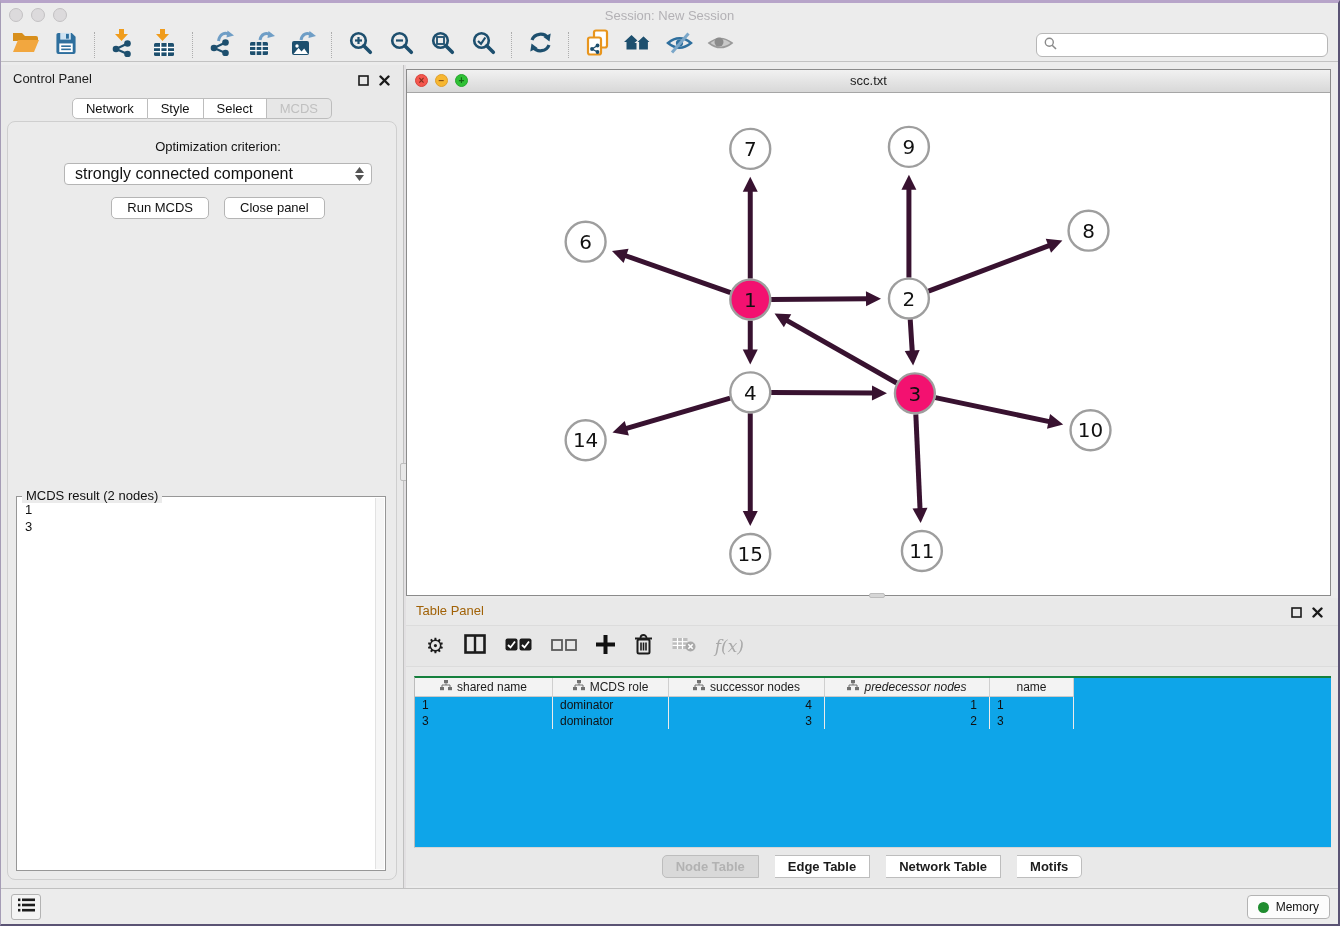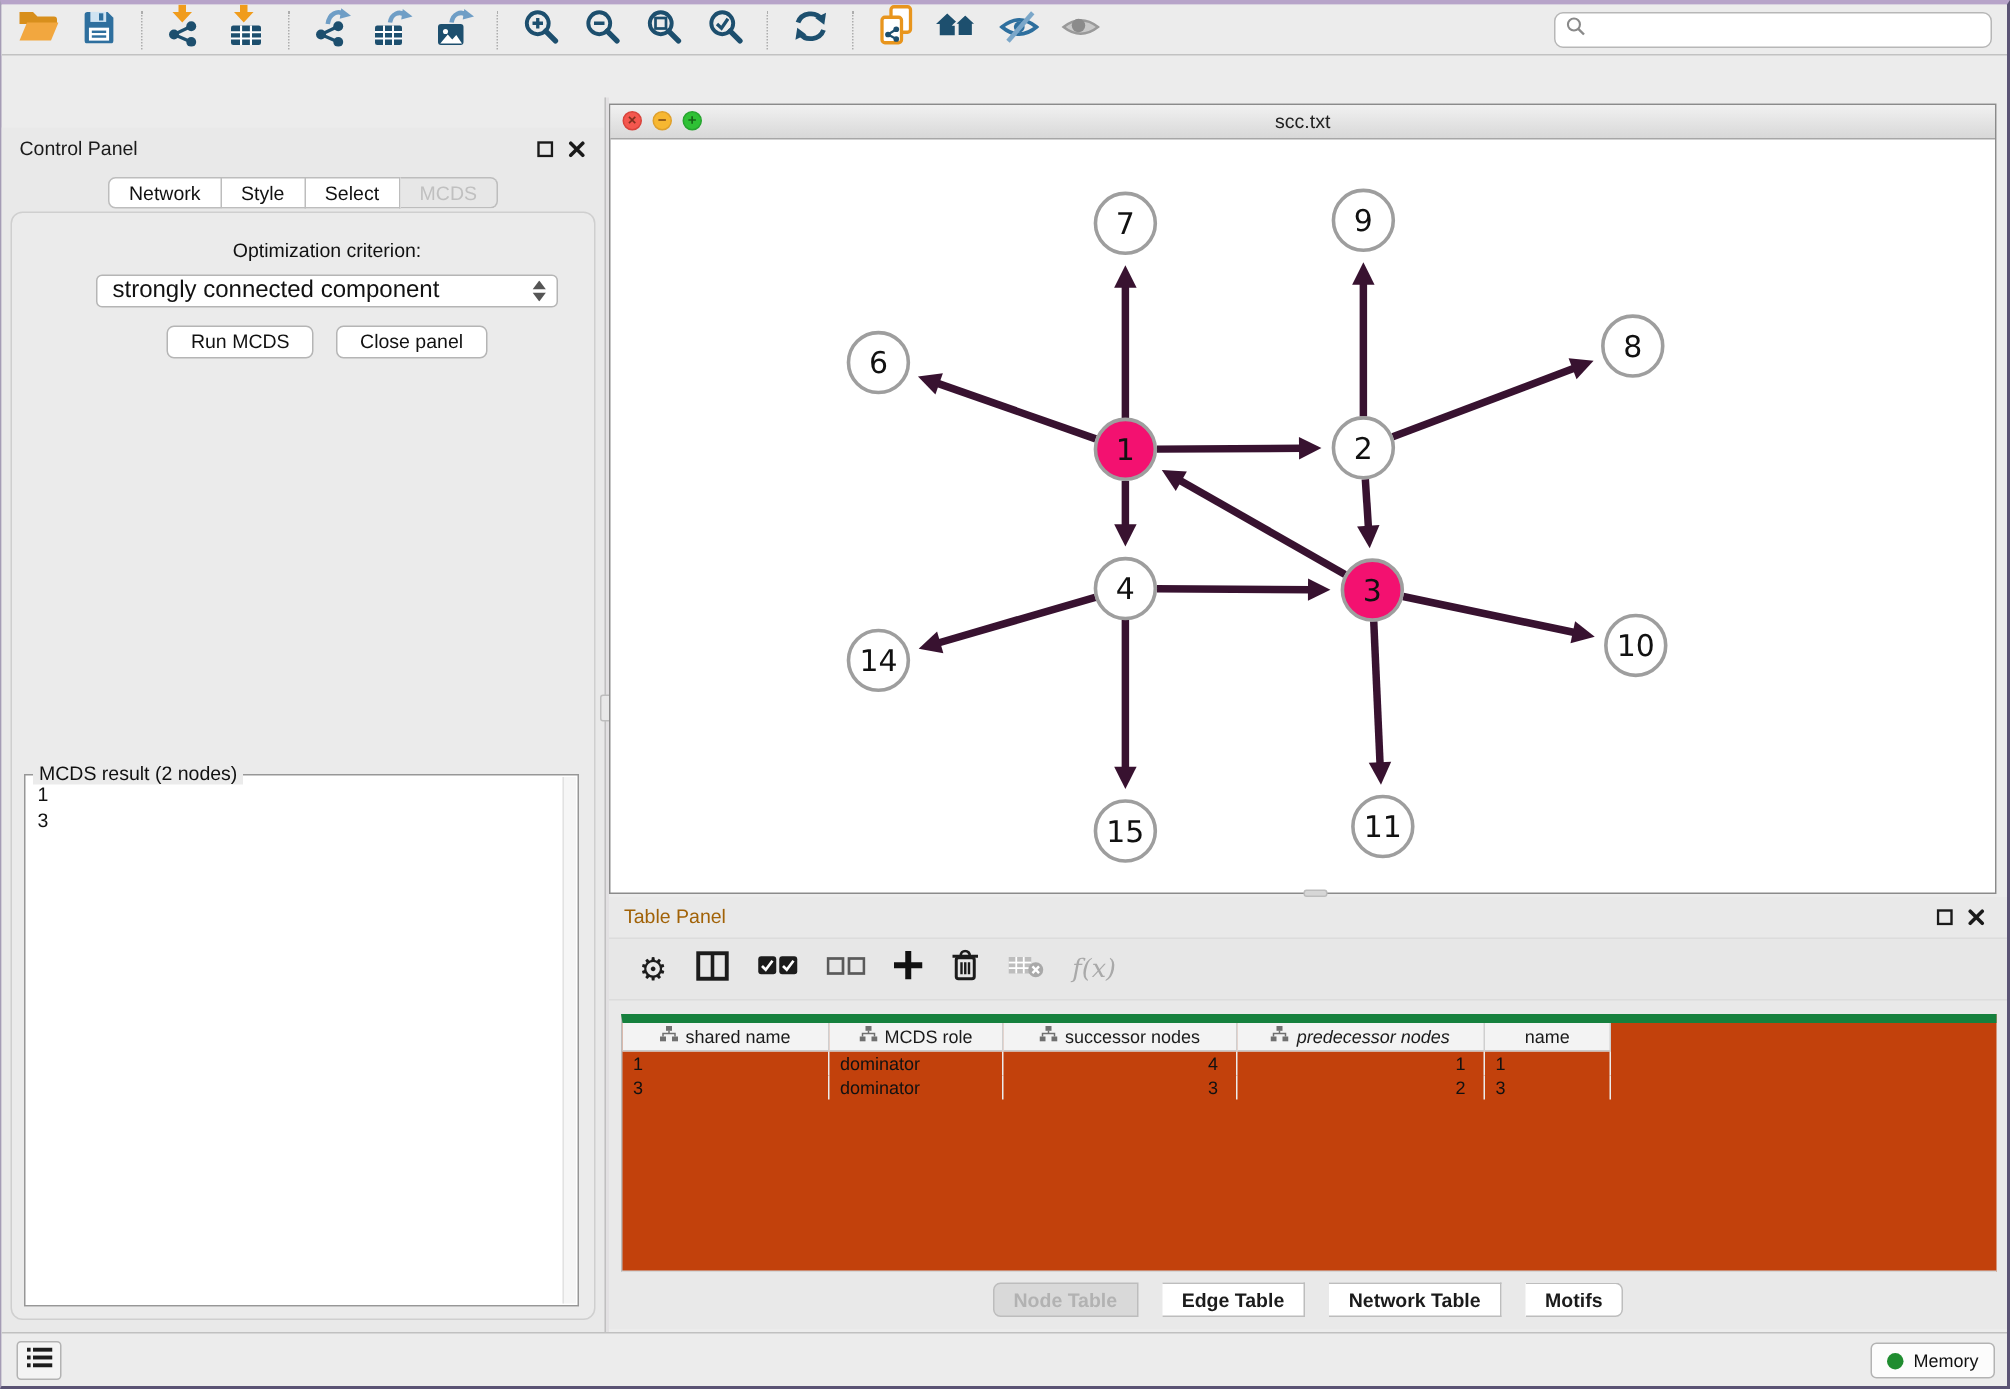--- a/index.html
+++ b/index.html
@@ -18,21 +18,21 @@
   .toolbar { height:34px; display:flex; align-items:center; padding-left:6px; gap:5px;
              background:#ececec; border-bottom:1px solid #c2c2c2; position:relative; }
   .tbtn { width:36px; height:30px; display:flex; align-items:center; justify-content:center; }
   .tsep { width:1px; height:26px; border-left:1px dotted #adadad; margin:0 5px; }
   .search { position:absolute; right:10px; top:5px; width:292px; height:24px; background:#fff;
             border:1px solid #b7b7b7; border-radius:6px; display:flex; align-items:center; padding-left:7px; }
   .search input { border:none; outline:none; flex:1; height:20px; font-size:12px; background:transparent; margin-left:5px; }
 
   
   .main { position:absolute; top:62px; left:0; right:0; bottom:36px; display:flex; }
-  .cpanel { width:402px; position:relative; background:#e9e9e9;margin-top:20px; }
+  .cpanel { width:402px; position:relative; background:#e9e9e9; }
   .vsplit { width:3px; background:#e2e0e2; border-left:1px solid #c0c0c0; position:relative; }
   .vsplit .grab { position:absolute; top:398px; left:-4px; width:9px; height:18px; background:#e8e8e8;
                   border:1px solid #bdbdbd; border-radius:2px; }
   .workspace { flex:1; position:relative; }
 
   
   .panel-head { height:26px; position:relative; }
   .panel-title { position:absolute; left:12px; line-height:27px; font-size:13px; color:#1b1b1b; }
   .panel-icons { position:absolute; right:13px; top:7px; display:flex; gap:10px; align-items:center; }
   .tabrow { display:flex; justify-content:center; margin-top:7px; position:relative; z-index:2; }
@@ -73,22 +73,22 @@
 
   
   .tpanel { position:absolute; top:533px; left:0; right:0; bottom:2px; background:#e9e9e9; }
   .tp-head { height:24px; position:relative; }
   .tp-title { position:absolute; left:10px; line-height:25px; font-size:13px; color:#a16207; }
   .tp-icons { position:absolute; right:15px; top:6px; display:flex; gap:10px; align-items:center; }
   .tp-toolbar { height:42px; margin-top:3px; background:#e7e7e7; border-top:1px solid #dcdcdc; border-bottom:1px solid #dcdcdc;
                 display:flex; align-items:center; gap:19px; padding-left:20px; }
   .gear-glyph { font-family:"DejaVu Sans",sans-serif; font-size:21px; color:#1c1c1c; line-height:21px; }
   .fx { font-family:"DejaVu Serif",serif; font-style:italic; font-size:17px; color:#a9a9a9; }
-  .tp-table { position:absolute; top:78px; left:8px; right:7px; height:172px; background:#c2410c;
-              border-top:6px solid #15803d; border-left:1px solid #bcbcbc; border-bottom:1px solid #d6d6d6; }
+  .tp-table { position:absolute; top:78px; left:8px; right:7px; height:172px; background:#0ea5e9;
+              border-top:2px solid #15803d; border-left:1px solid #bcbcbc; border-bottom:1px solid #d6d6d6; }
   .thead { display:flex; height:19px; }
   .th { background:#f3f3f3; border-right:1px solid #cfcfcf; border-bottom:1px solid #c9c9c9;
         display:flex; align-items:center; justify-content:center; gap:5px; font-size:12px; color:#1b1b1b; }
   .tr { display:flex; height:16px; align-items:center; }
   .td { font-size:12px; color:#111; border-right:1px solid #ebebeb; height:16px; line-height:16px; }
   .tp-tabs { position:absolute; bottom:8px; left:0; right:0; display:flex; justify-content:center;gap:16px; }
   .tp-tab { height:23px; line-height:21px; padding:0 13px; background:#fff; border:1px solid #bdbdbd; border-left:none;
             font-size:13px; font-weight:700; color:#1b1b1b; }
   .tp-tab:first-child { border-left:1px solid #bdbdbd; border-radius:5px 0 0 5px; }
   .tp-tab:last-child { border-radius:0 5px 5px 0; }
@@ -100,20 +100,28 @@
               border:1px solid #b3b3b3; border-radius:3px; display:flex; align-items:center; justify-content:center; }
   .mem-btn { position:absolute; right:8px; top:6px; height:24px; padding:0 10px; background:#fcfcfc;
              border:1px solid #b3b3b3; border-radius:4px; display:flex; align-items:center; gap:7px; font-size:12px; color:#111; }
   .mem-dot { width:11px; height:11px; border-radius:50%; background:#1f8c2f; }
 </style>
 </head>
 <body>
 
 <div id="app">
 
+  <div class="titlebar">
+    <div class="traffic">
+      <span class="light"></span>
+      <span class="light"></span>
+      <span class="light"></span>
+    </div>
+    <div class="wtitle">Session: New Session</div>
+  </div>
 
   <div class="toolbar">
     <div class="tbtn">
         <span>
       <svg width="27" height="23" viewBox="0 0 27 23">
             <path d="M1 2 h9 l3 3 h11 a2 2 0 0 1 2 2 v3 H1 Z" fill="#d88f1c"></path>
             <path d="M1 21 L6 9 h21 l-5 12 Z" fill="#f2a73f"></path>
           </svg></span>
     </div>
     <div class="tbtn">

